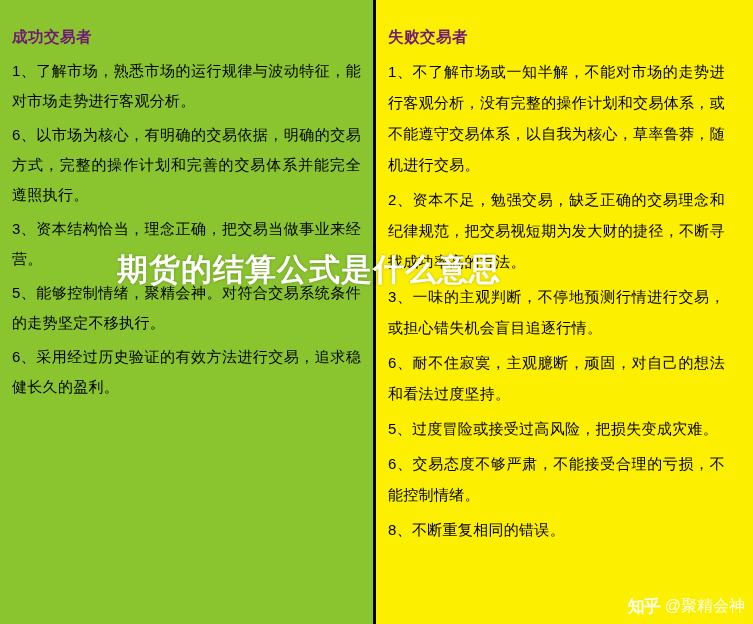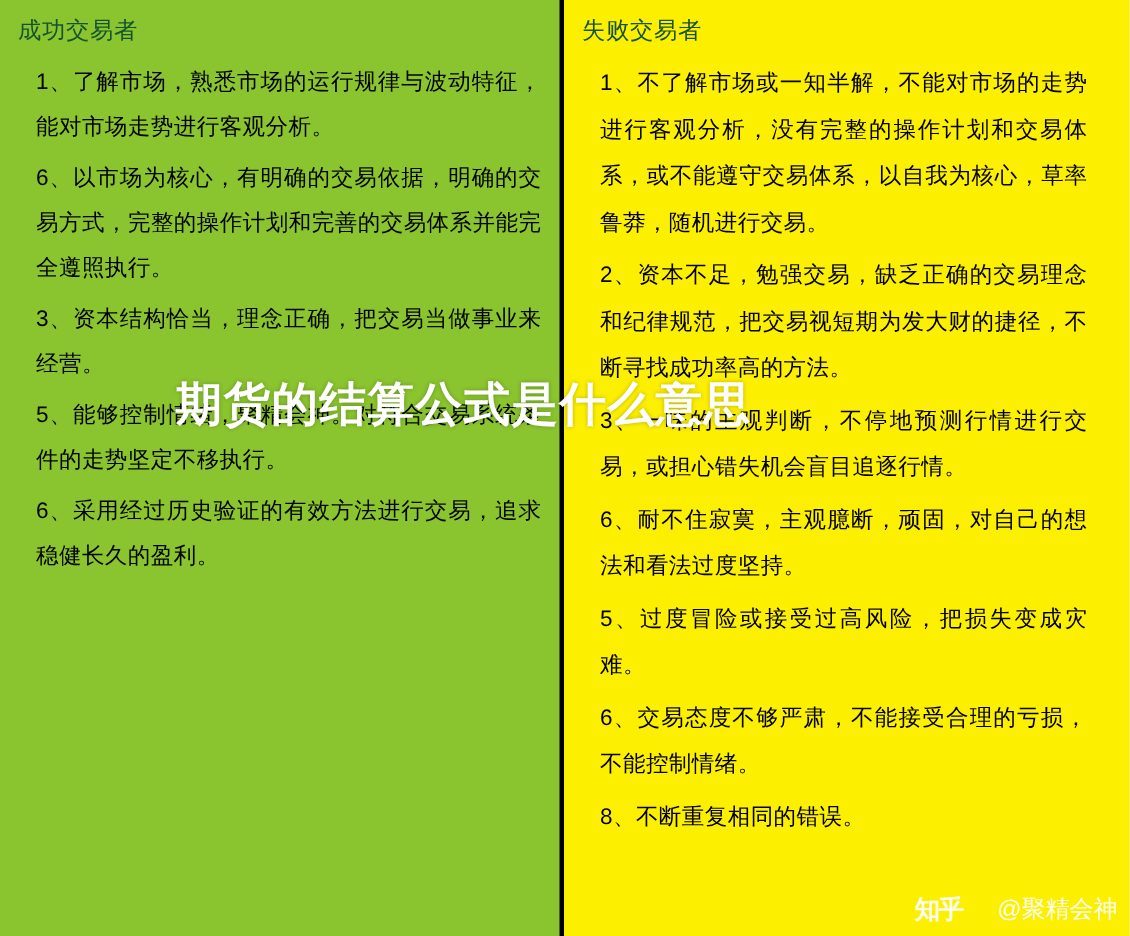--- a/index.html
+++ b/index.html
@@ -32,31 +32,31 @@
     border-right: 3px solid #000000;
     padding: 10px 12px 0 12px;
   }
   .col-right {
     width: 377px;
     background: #fcef00;
     padding: 10px 28px 0 12px;
   }
   .col-title {
     font-size: 15.5px;
-    font-weight: normal;
-    color: #14532d;
+    font-weight: bold;
+    color: #701a75;
     line-height: 22px;
-    margin: 0 0 8px 0;
+    margin: 16px 0 8px 0;
     letter-spacing: 0.5px;
   }
   .item {
     font-size: 15px;
     color: #000000;
     line-height: 30px;
-    margin: 0 0 4px 12px;
+    margin: 0 0 4px 0;
     letter-spacing: 0.3px;
     text-align: justify;
   }
   .col-right .item {
     line-height: 31px;
   }
   
   #overlay-title {
     position: absolute;
     left: 0;
@@ -71,21 +71,21 @@
     text-shadow: 0 0 3px rgba(0,0,0,0.25);
     pointer-events: none;
   }
   
   #watermark {
     position: absolute;
     right: 8px;
     bottom: 6px;
     display: flex;
     align-items: center;
-    gap: 23px;
+    gap: 5px;
     color: #ffffff;
     font-size: 17px;
     opacity: 0.95;
   }
   #watermark .zhihu-mark {
     font-size: 17px;
     font-weight: bold;
     color: #ffffff;
     letter-spacing: -1px;
   }

